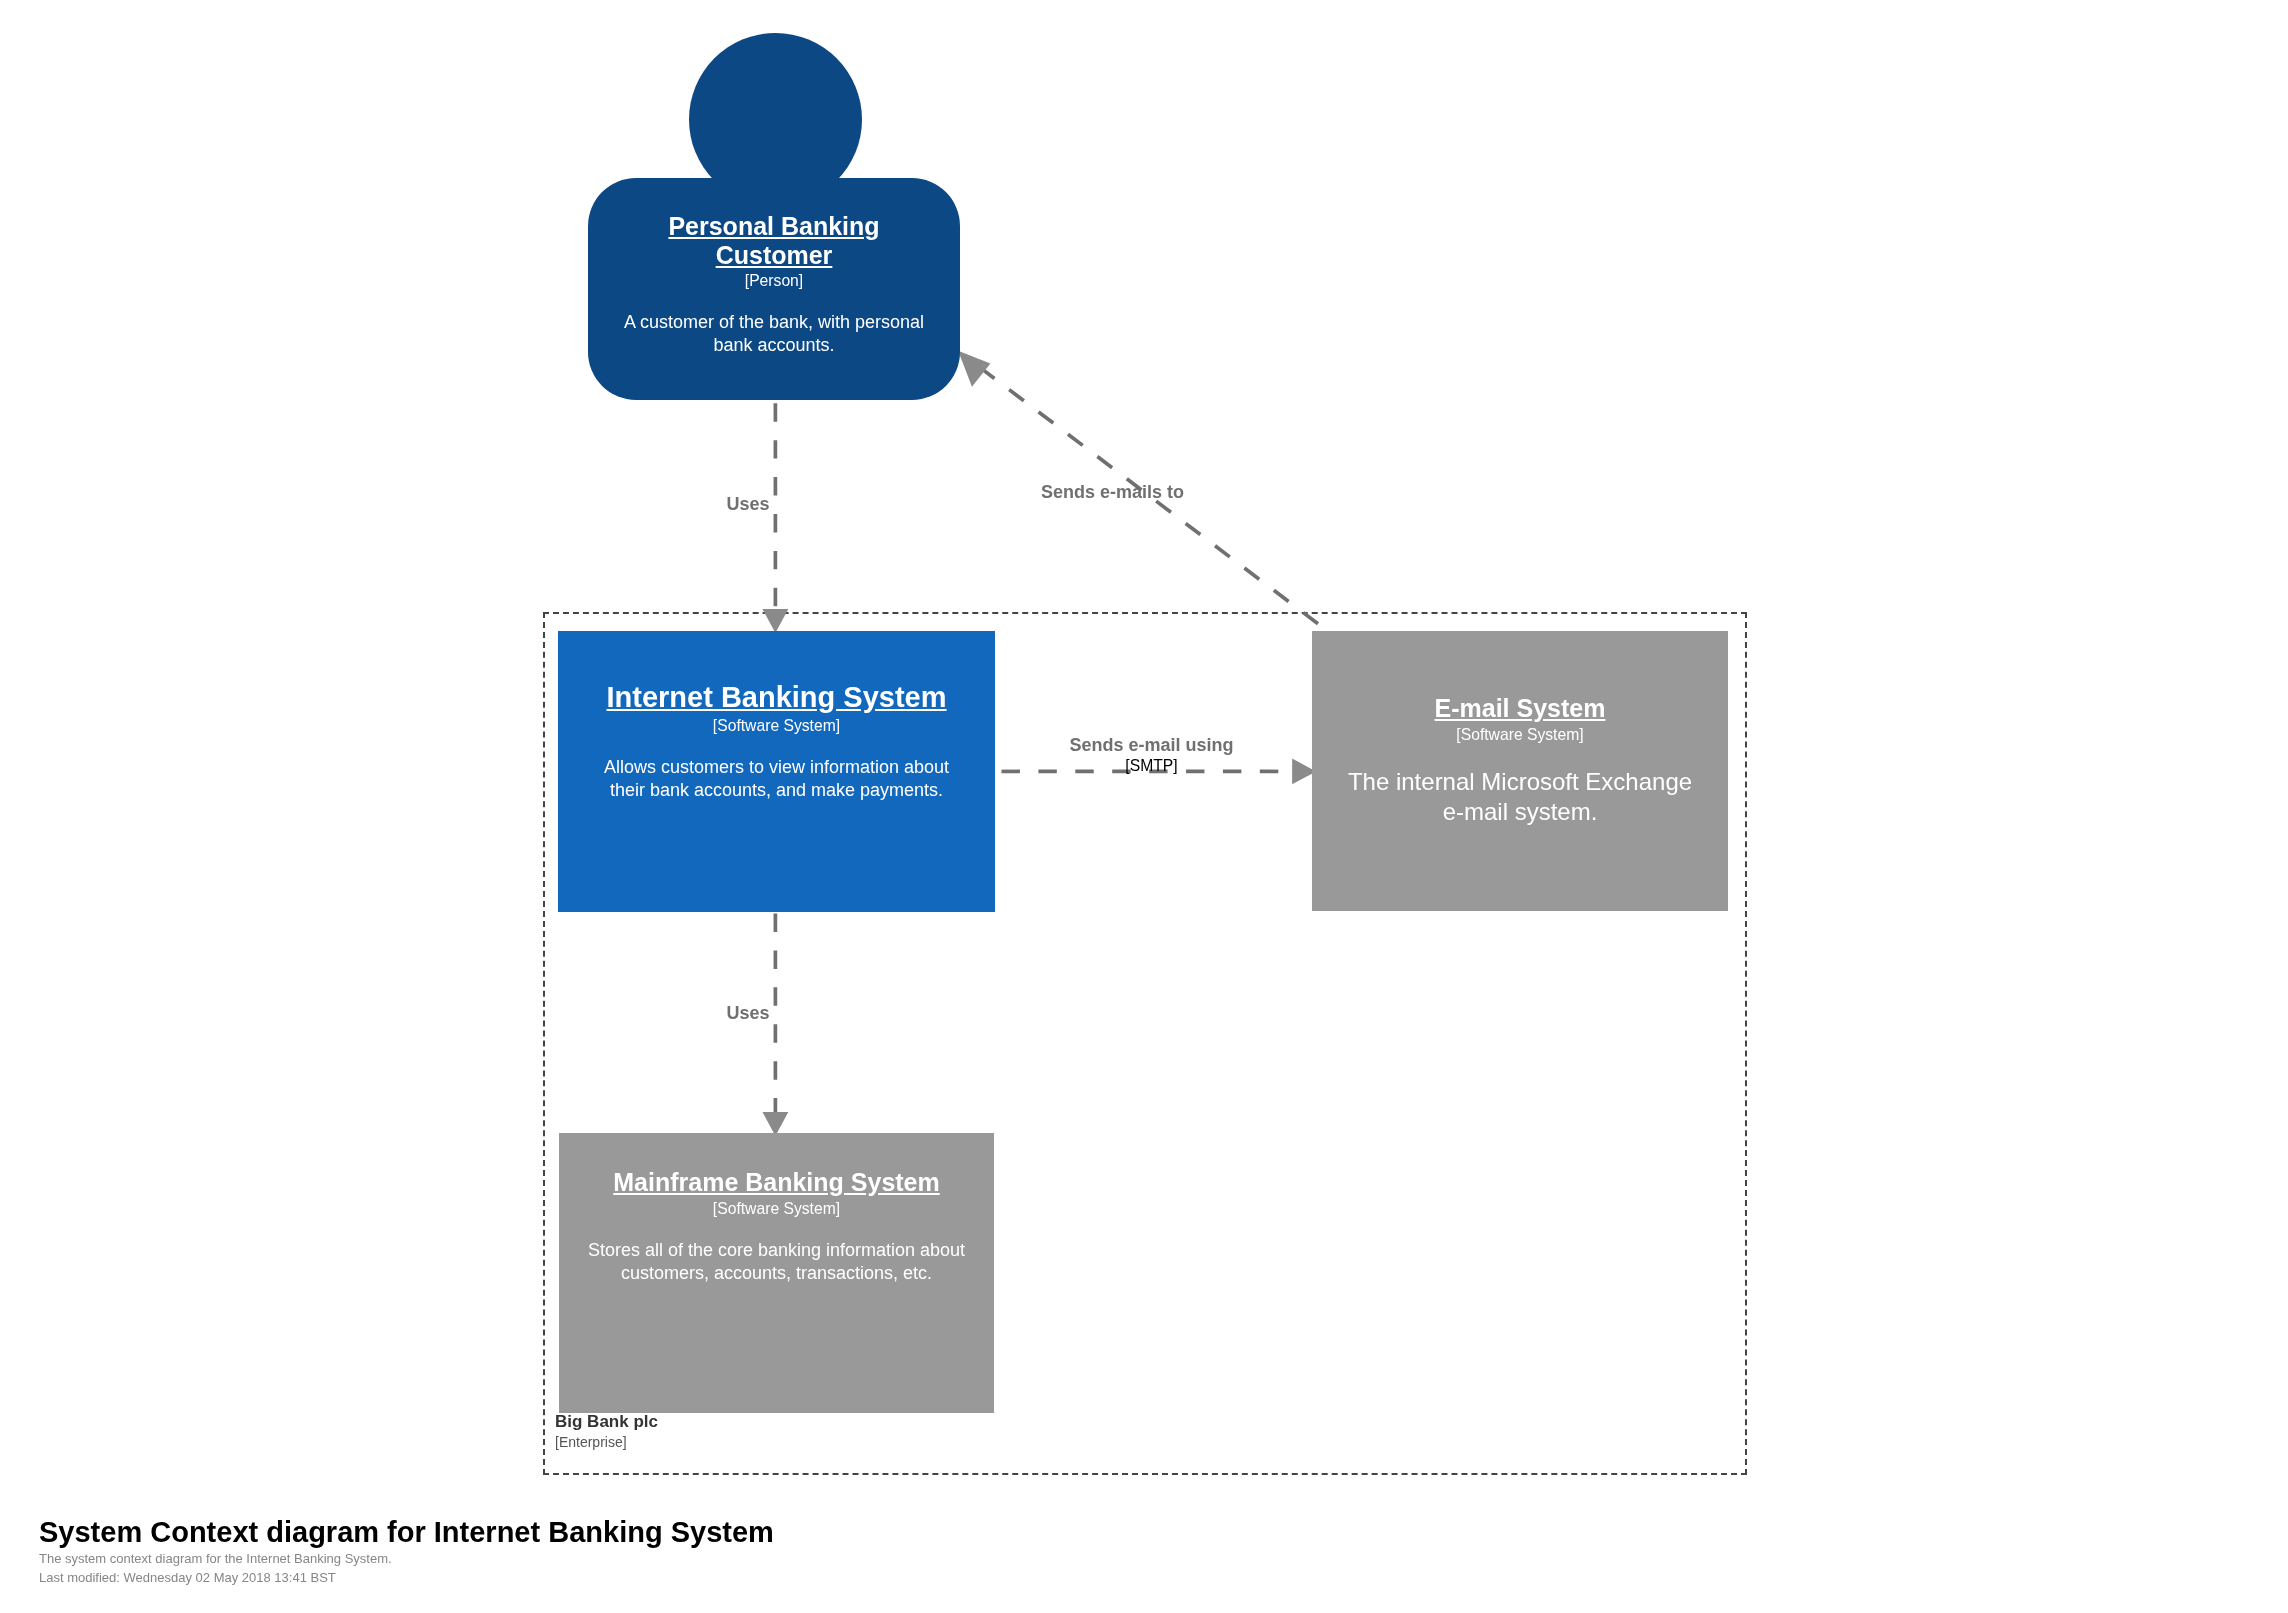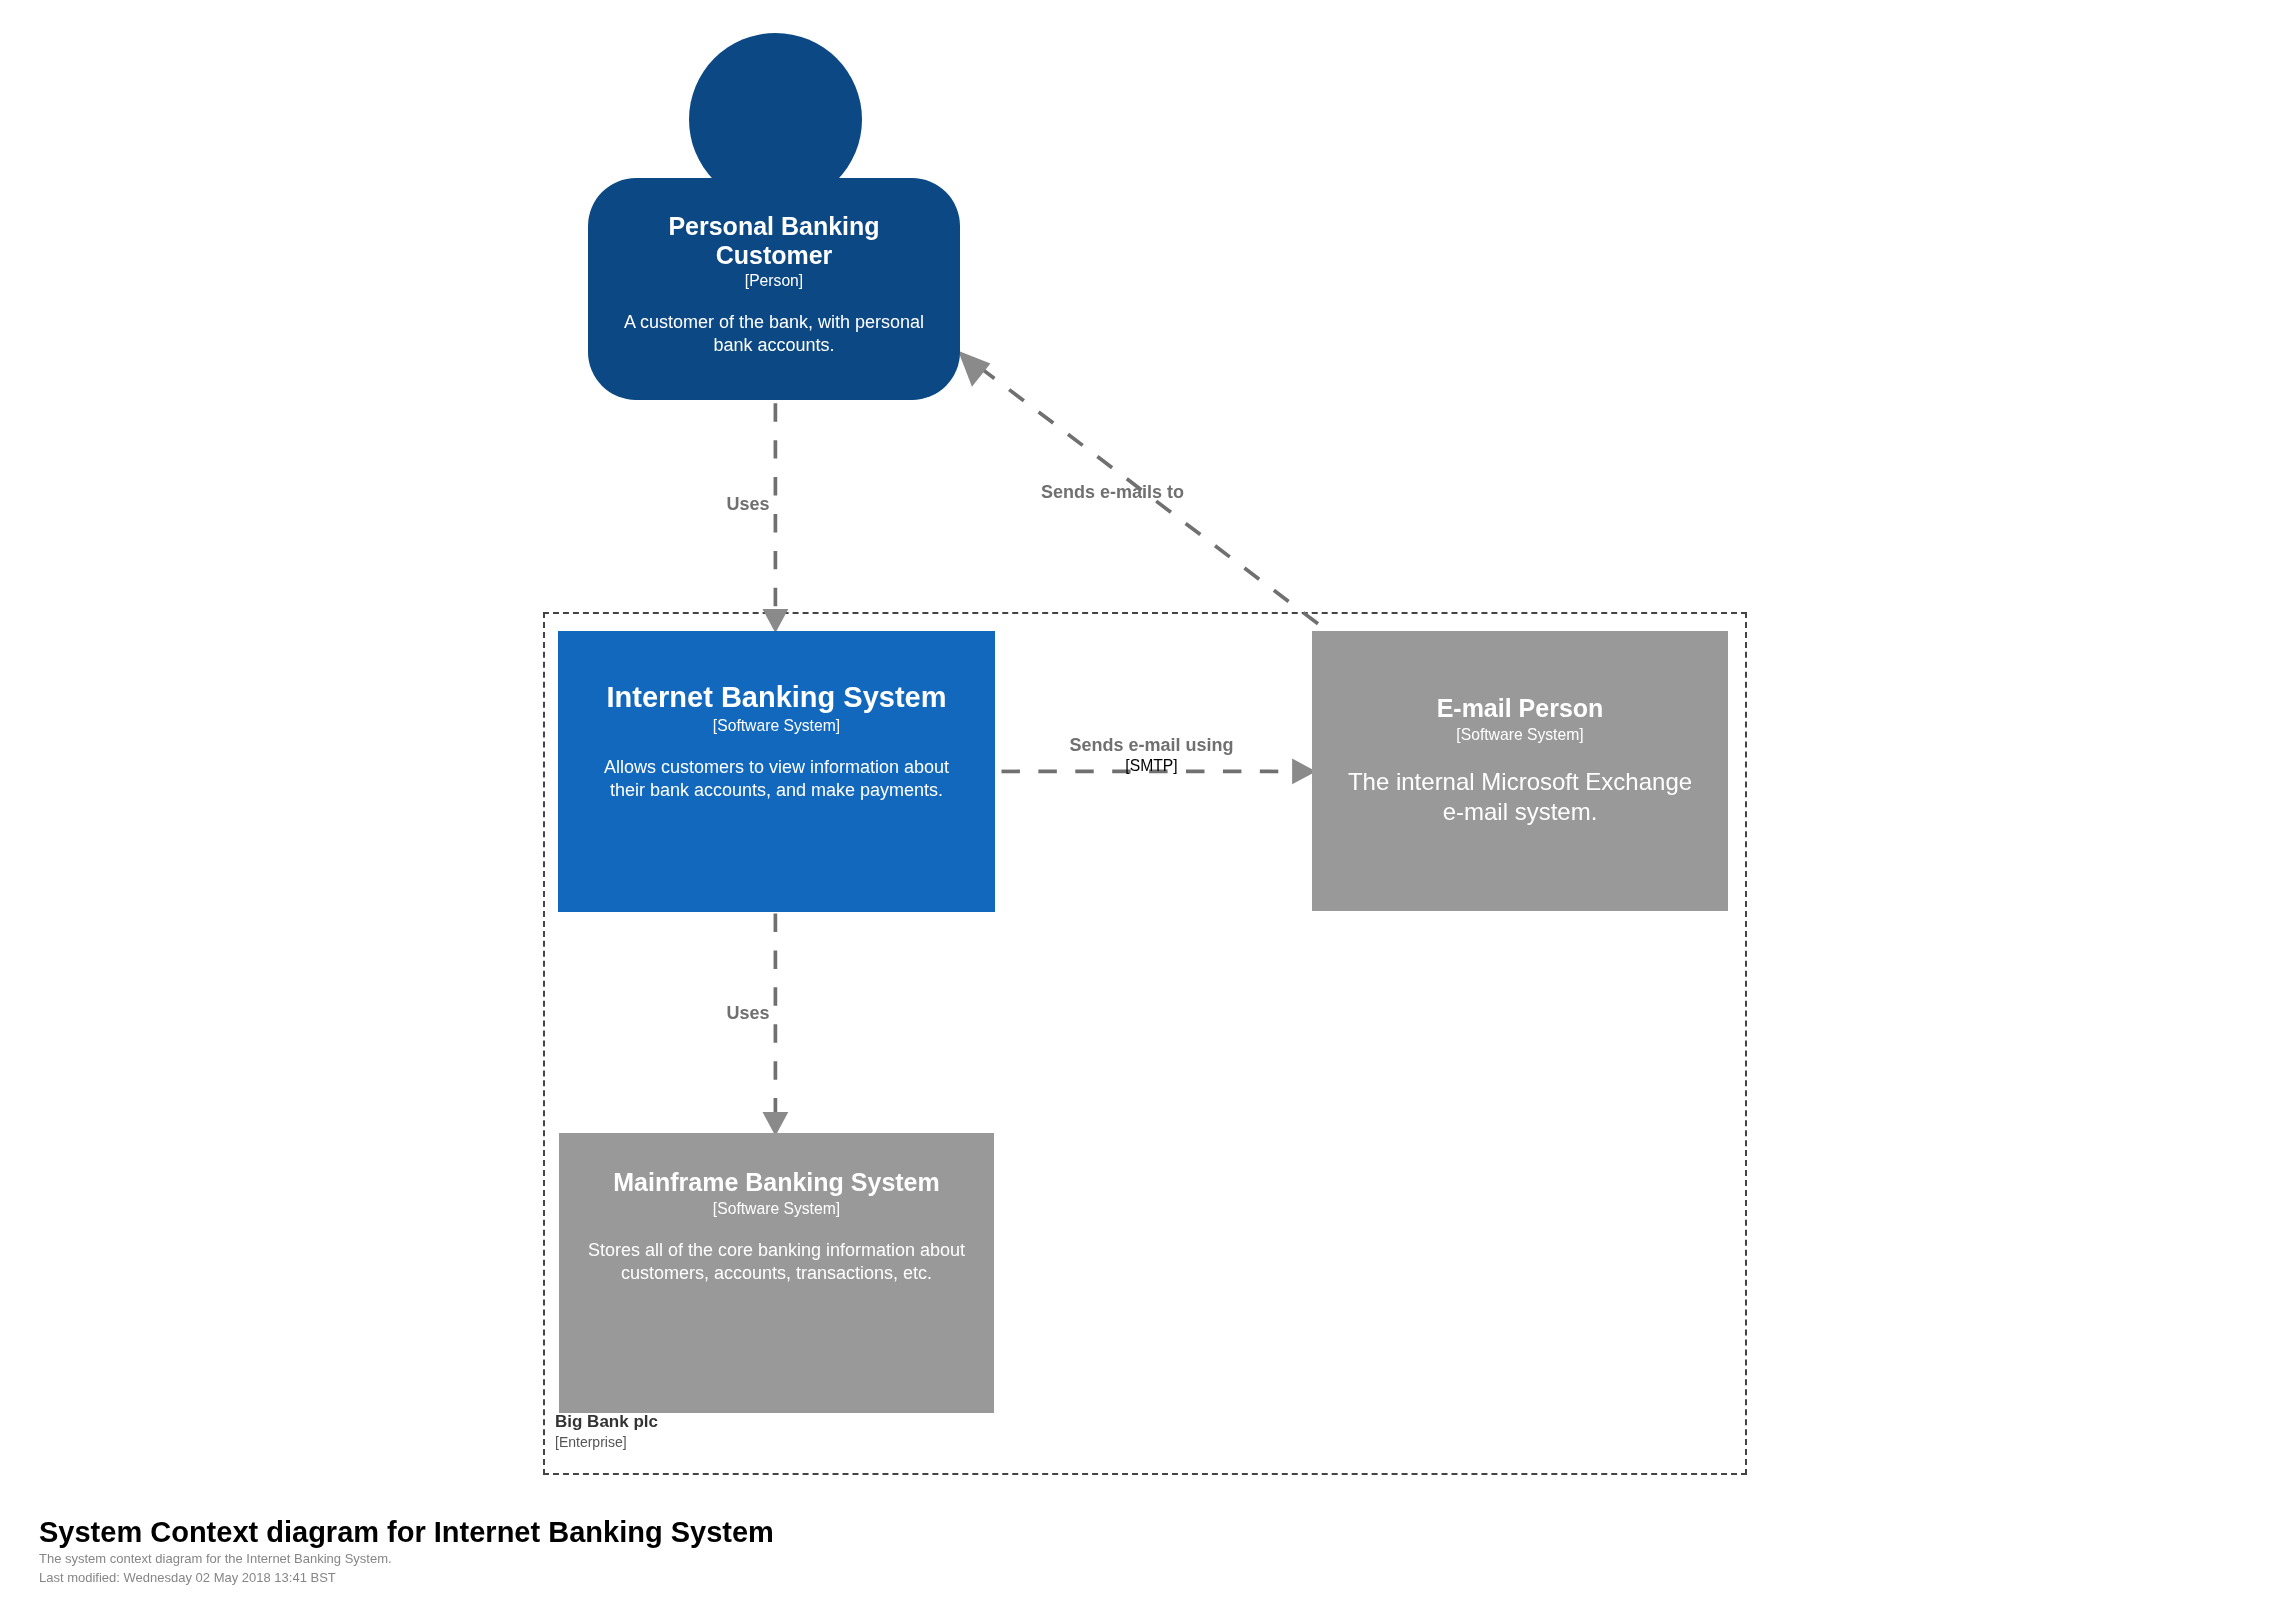--- a/index.html
+++ b/index.html
@@ -26,20 +26,21 @@
     display: flex;
     flex-direction: column;
     align-items: center;
     justify-content: flex-start;
     text-align: center;
     color: #ffffff;
   }
   .node .title {
     font-weight: bold;
     line-height: 1.16;
+    text-decoration: underline;
   }
   .node .meta {
     font-weight: normal;
     line-height: 1.2;
   }
   .node .desc {
     font-weight: normal;
     line-height: 1.27;
   }
 
@@ -240,21 +241,21 @@
     <div class="desc">A customer of the bank, with personal bank accounts.</div>
   </div>
 
   <div class="node" id="ibs">
     <div class="title">Internet Banking System</div>
     <div class="meta">[Software System]</div>
     <div class="desc">Allows customers to view information about their bank accounts, and make payments.</div>
   </div>
 
   <div class="node" id="email">
-    <div class="title">E-mail Person</div>
+    <div class="title">E-mail System</div>
     <div class="meta">[Software System]</div>
     <div class="desc">The internal Microsoft Exchange e-mail system.</div>
   </div>
 
   <div class="node" id="mainframe">
     <div class="title">Mainframe Banking System</div>
     <div class="meta">[Software System]</div>
     <div class="desc">Stores all of the core banking information about customers, accounts, transactions, etc.</div>
   </div>
 

